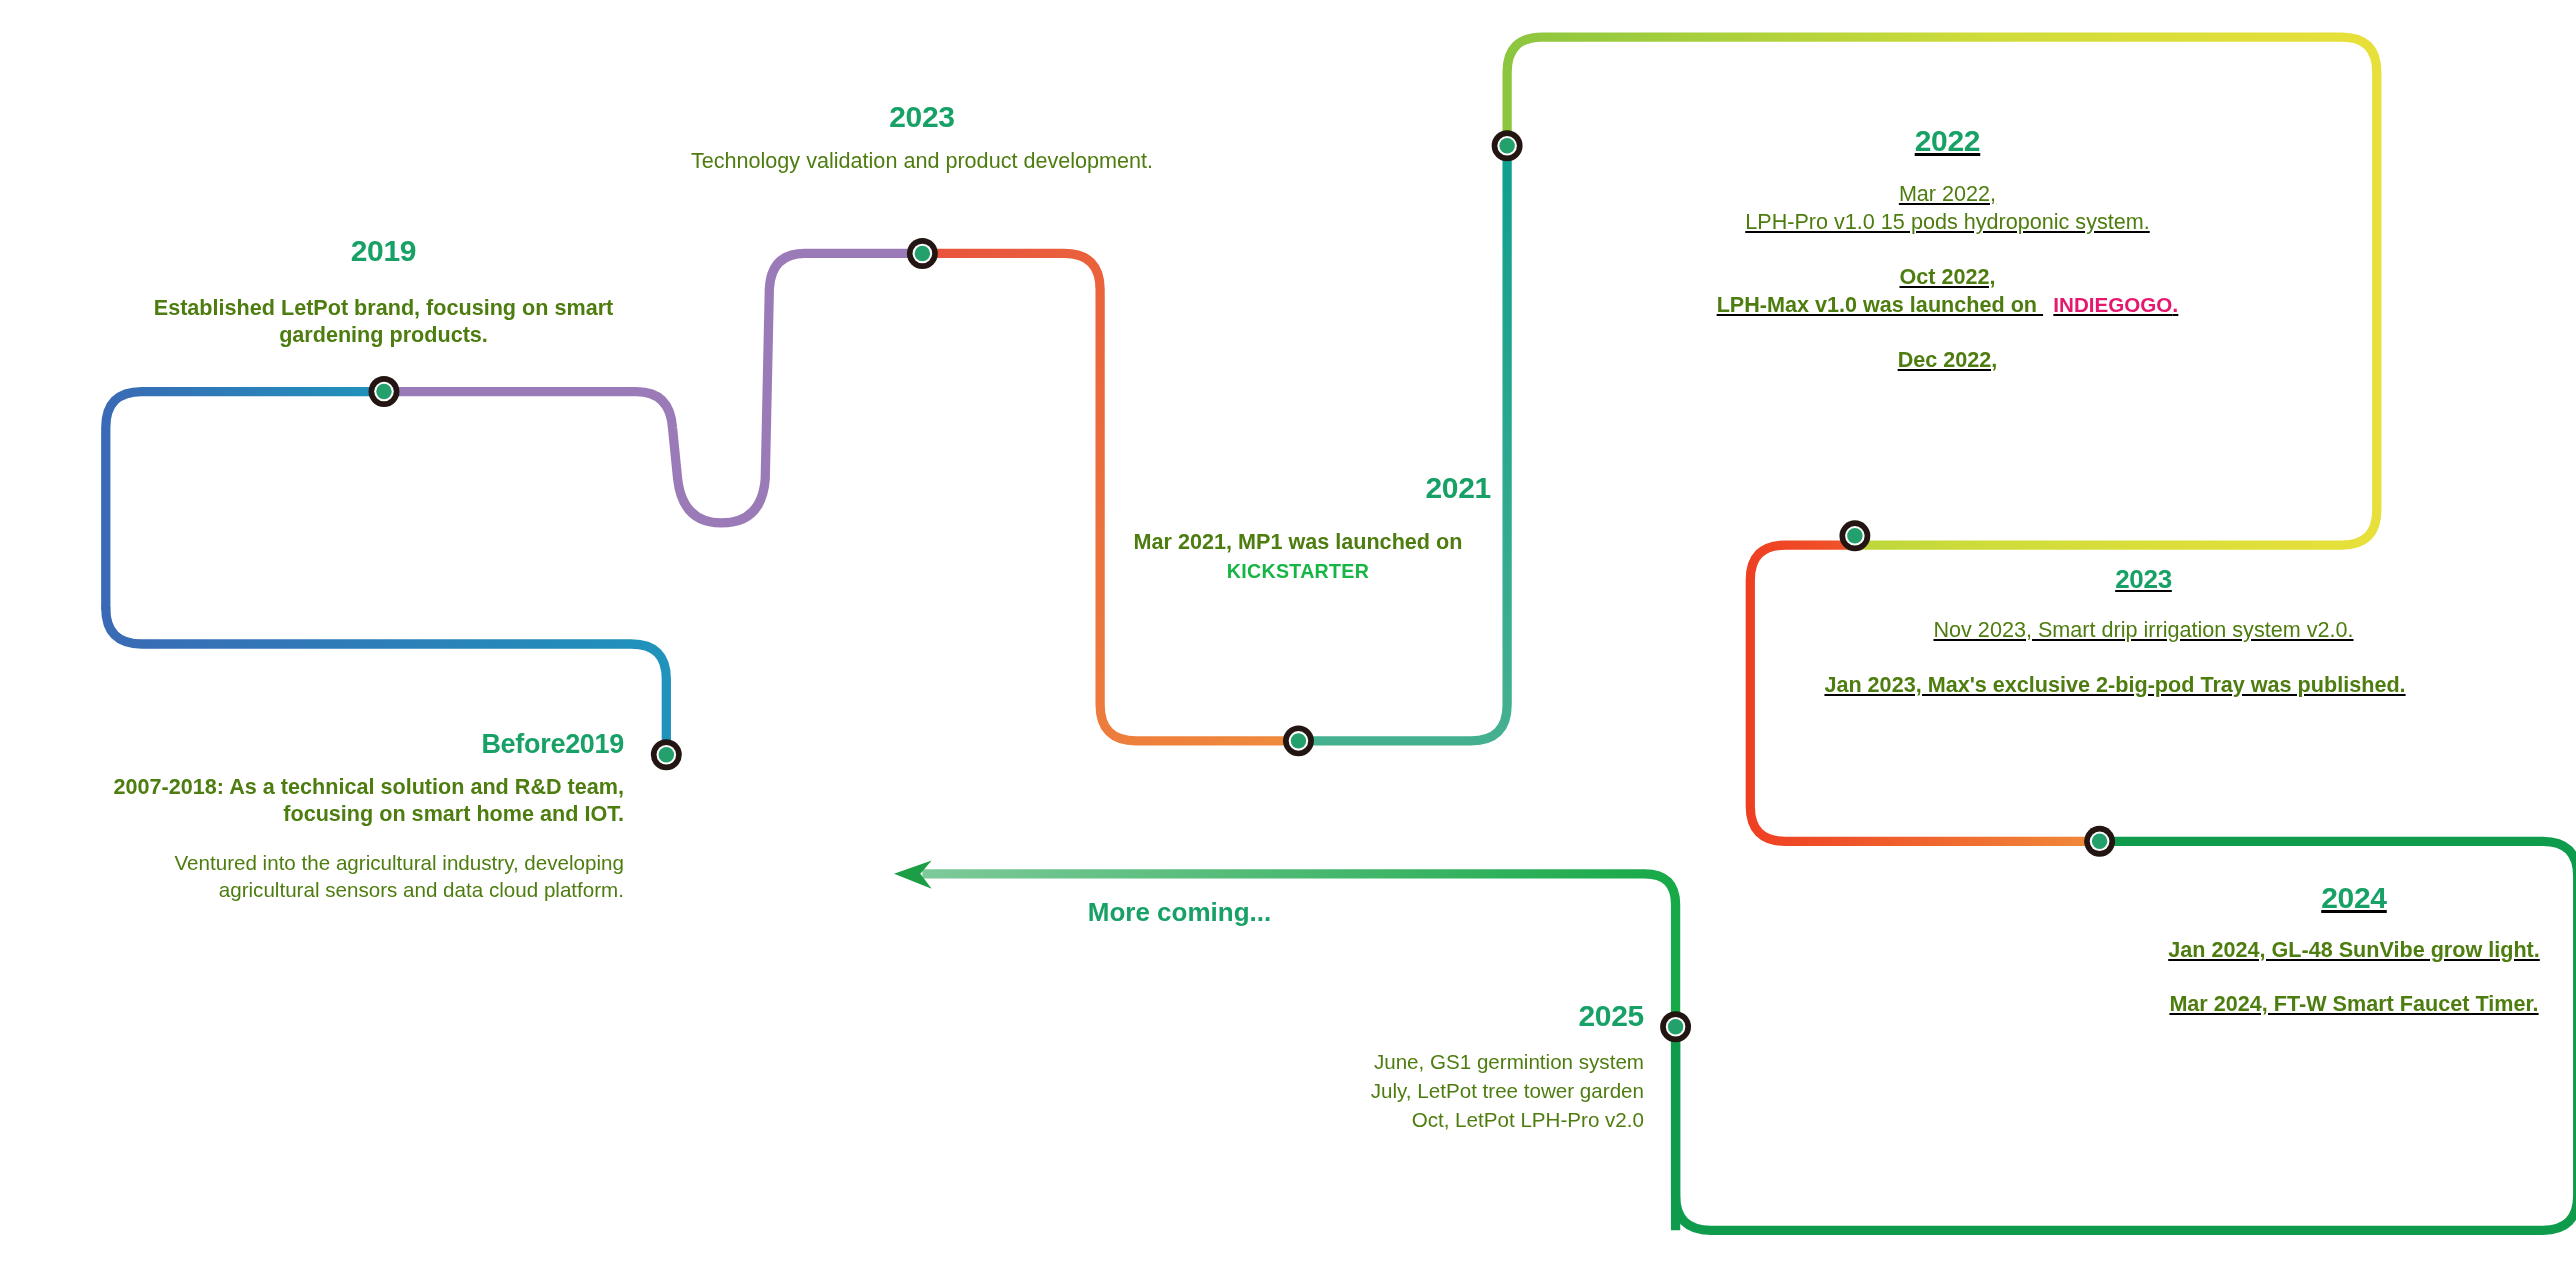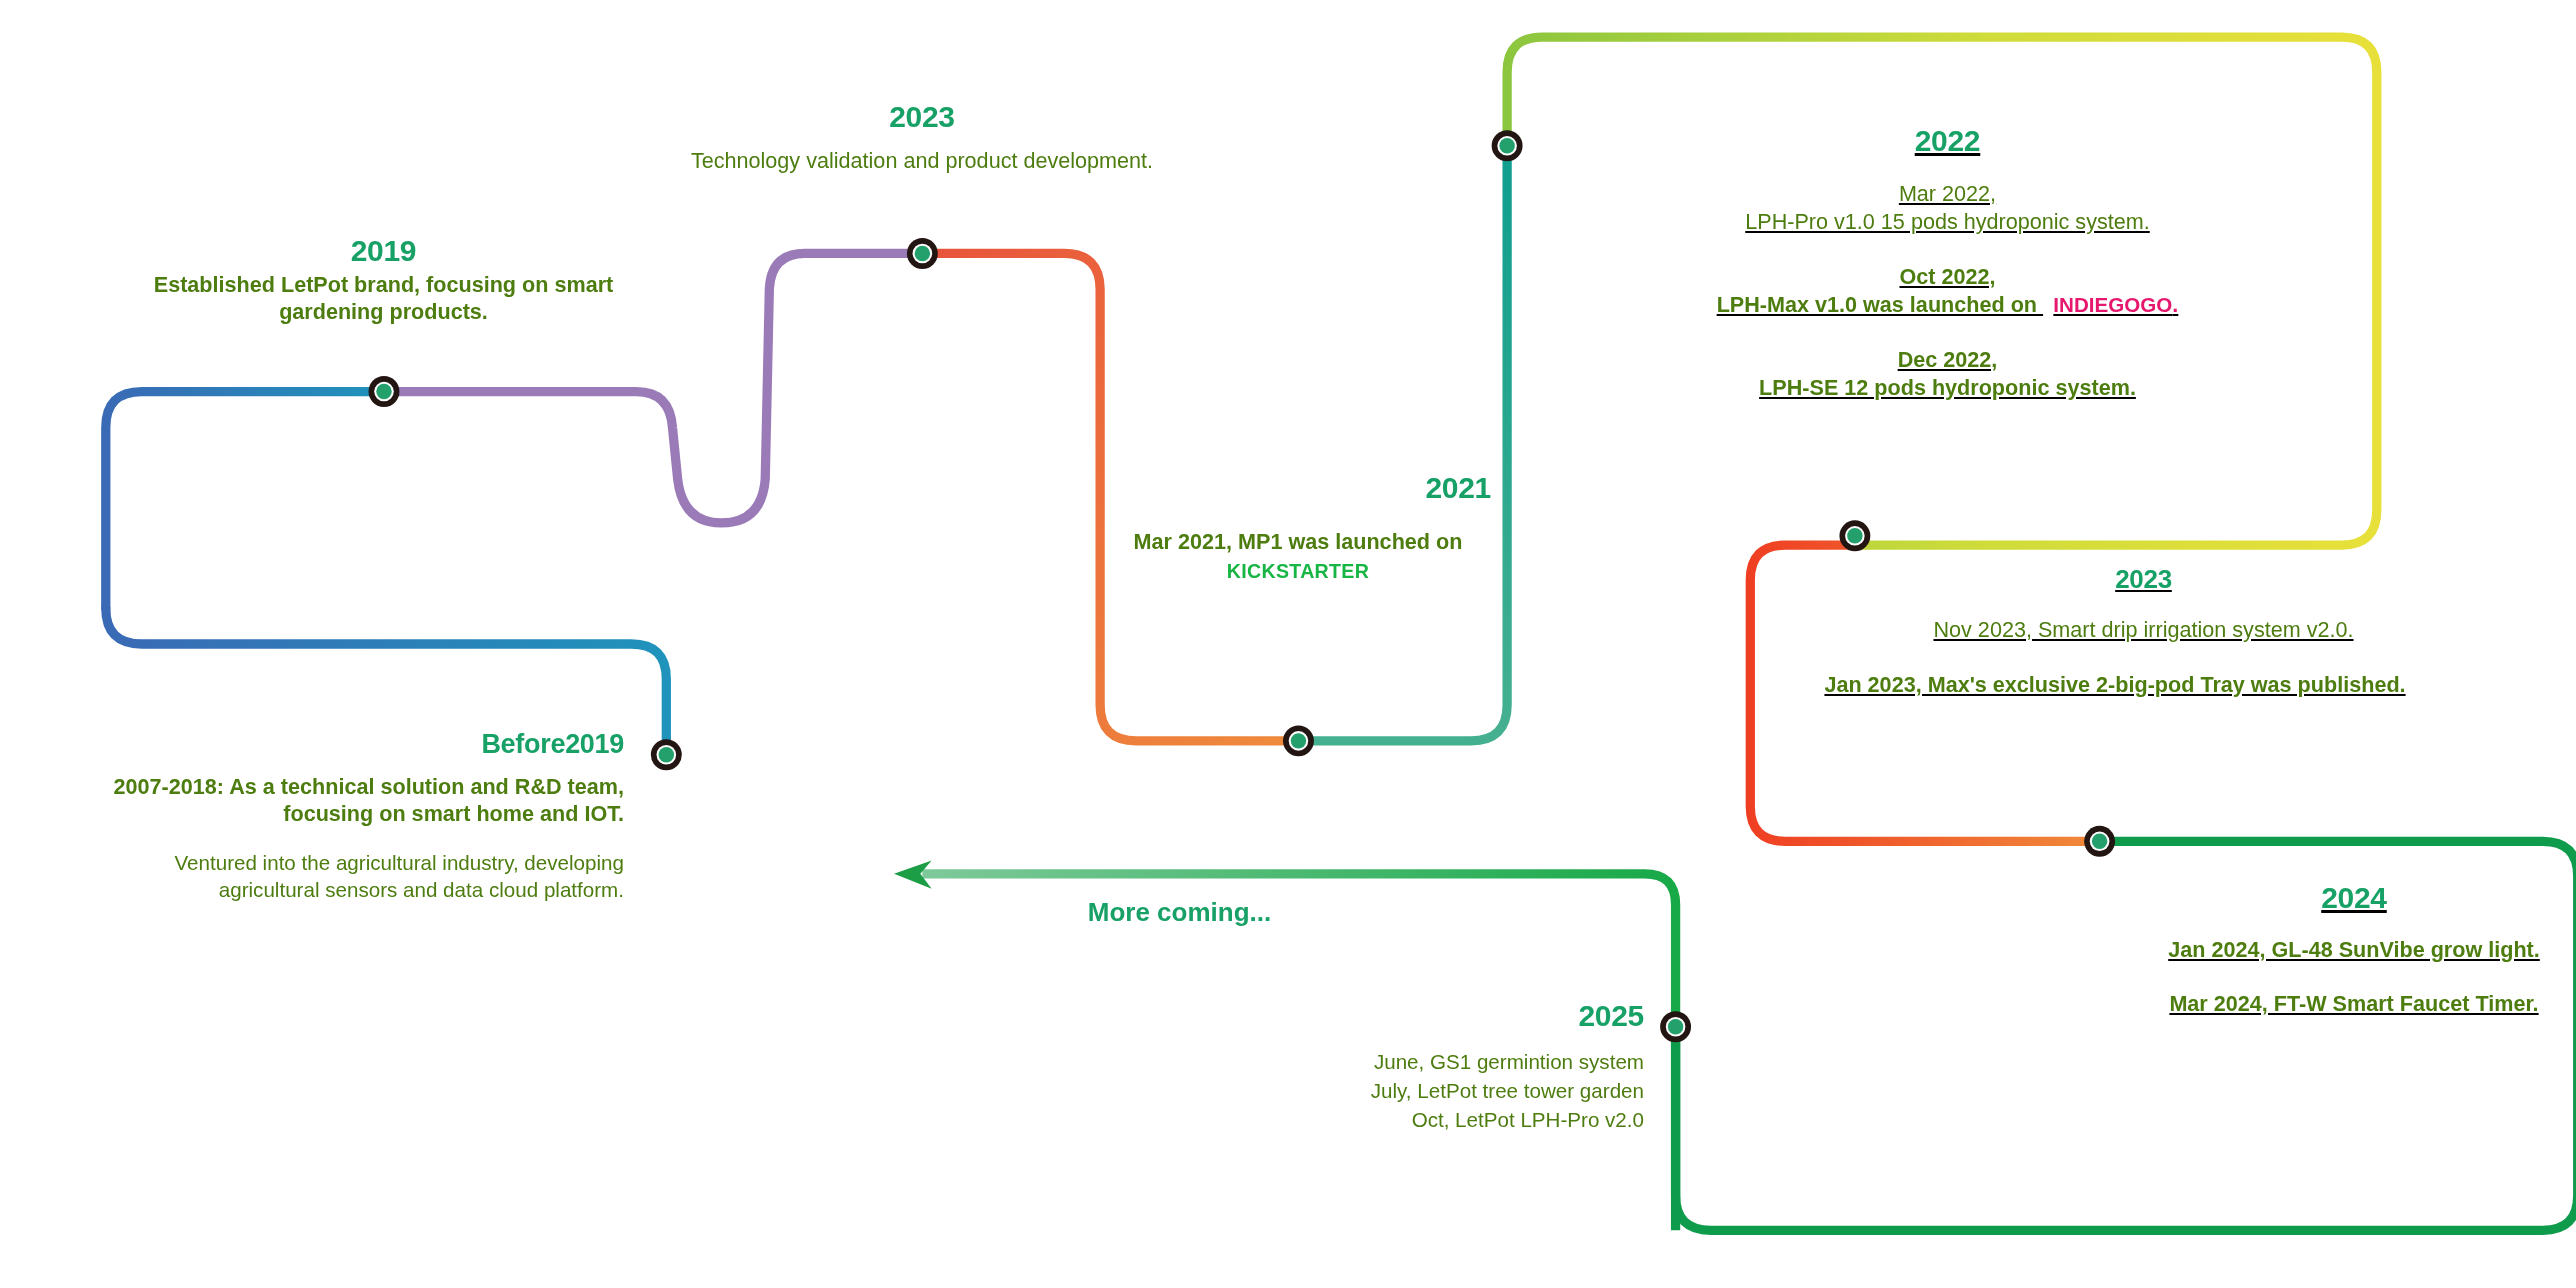--- a/index.html
+++ b/index.html
@@ -137,21 +137,21 @@
       <circle cx="3252" cy="1993" r="15" fill="#23a06b"></circle>
     </g>
     <g>
       <circle cx="1293" cy="1465" r="30" fill="#231511"></circle>
       <circle cx="1293" cy="1465" r="19" fill="#ffffff"></circle>
       <circle cx="1293" cy="1465" r="15" fill="#23a06b"></circle>
     </g>
   </svg>
 
   <div class="blk ta-c" style="left:131px;top:234px;width:505px;">
-    <div class="yr" style="font-size:30px;line-height:34px;margin-bottom:3px;">2019</div>
+    <div class="yr" style="font-size:30px;line-height:34px;margin-bottom:26px;">2019</div>
     <div class="body-txt bold" style="font-size:21.6px;line-height:27px;">Established LetPot brand, focusing on smart gardening products.</div>
   </div>
 
   <div class="blk ta-c" style="left:680px;top:100px;width:484px;">
     <div class="yr" style="font-size:30px;line-height:34px;margin-bottom:13.4px;">2023</div>
     <div class="body-txt" style="font-size:21.6px;line-height:27px;">Technology validation and product development.</div>
   </div>
 
   <div class="blk ta-r" style="left:93px;top:729px;width:531px;">
     <div class="yr" style="font-size:27px;line-height:31px;margin-bottom:13.4px;">Before2019</div>
@@ -178,21 +178,20 @@
     <div style="margin-bottom:27px;">
       <div class="body-txt bold nowrap" style="font-size:21.6px;line-height:28px;">Oct 2022,</div>
       <div class="nowrap" style="font-size:21.6px;line-height:28px;">
         <span class="body-txt bold">LPH-Max v1.0 was launched on</span>
         <span class="indiego" style="font-size:20.6px;margin-left:10.3px;">INDIEGOGO</span><span class="indiego">.</span>
       </div>
     </div>
 
     <div>
       <div class="body-txt bold nowrap" style="font-size:21.6px;line-height:28px;">Dec 2022,</div>
-      <div class="body-txt bold nowrap" style="font-size:21.6px;line-height:28px;">LPH-SE 12 pods hydroponic system.</div>
     </div>
   </div>
 
   <div class="blk ta-l" style="left:1811px;top:562px;width:665px;">
     <div class="yr" style="font-size:26px;line-height:34px;margin-bottom:19.6px;">2023</div>
     <div class="body-txt nowrap" style="font-size:21.6px;line-height:28px;">Nov 2023, Smart drip irrigation system v2.0.</div>
     <div class="body-txt bold" style="font-size:21.6px;line-height:28px;margin-top:27px;width:608px;">Jan 2023, Max's exclusive 2-big-pod Tray was published.</div>
   </div>
 
   <div class="blk ta-l" style="left:2058px;top:881px;width:592px;">

